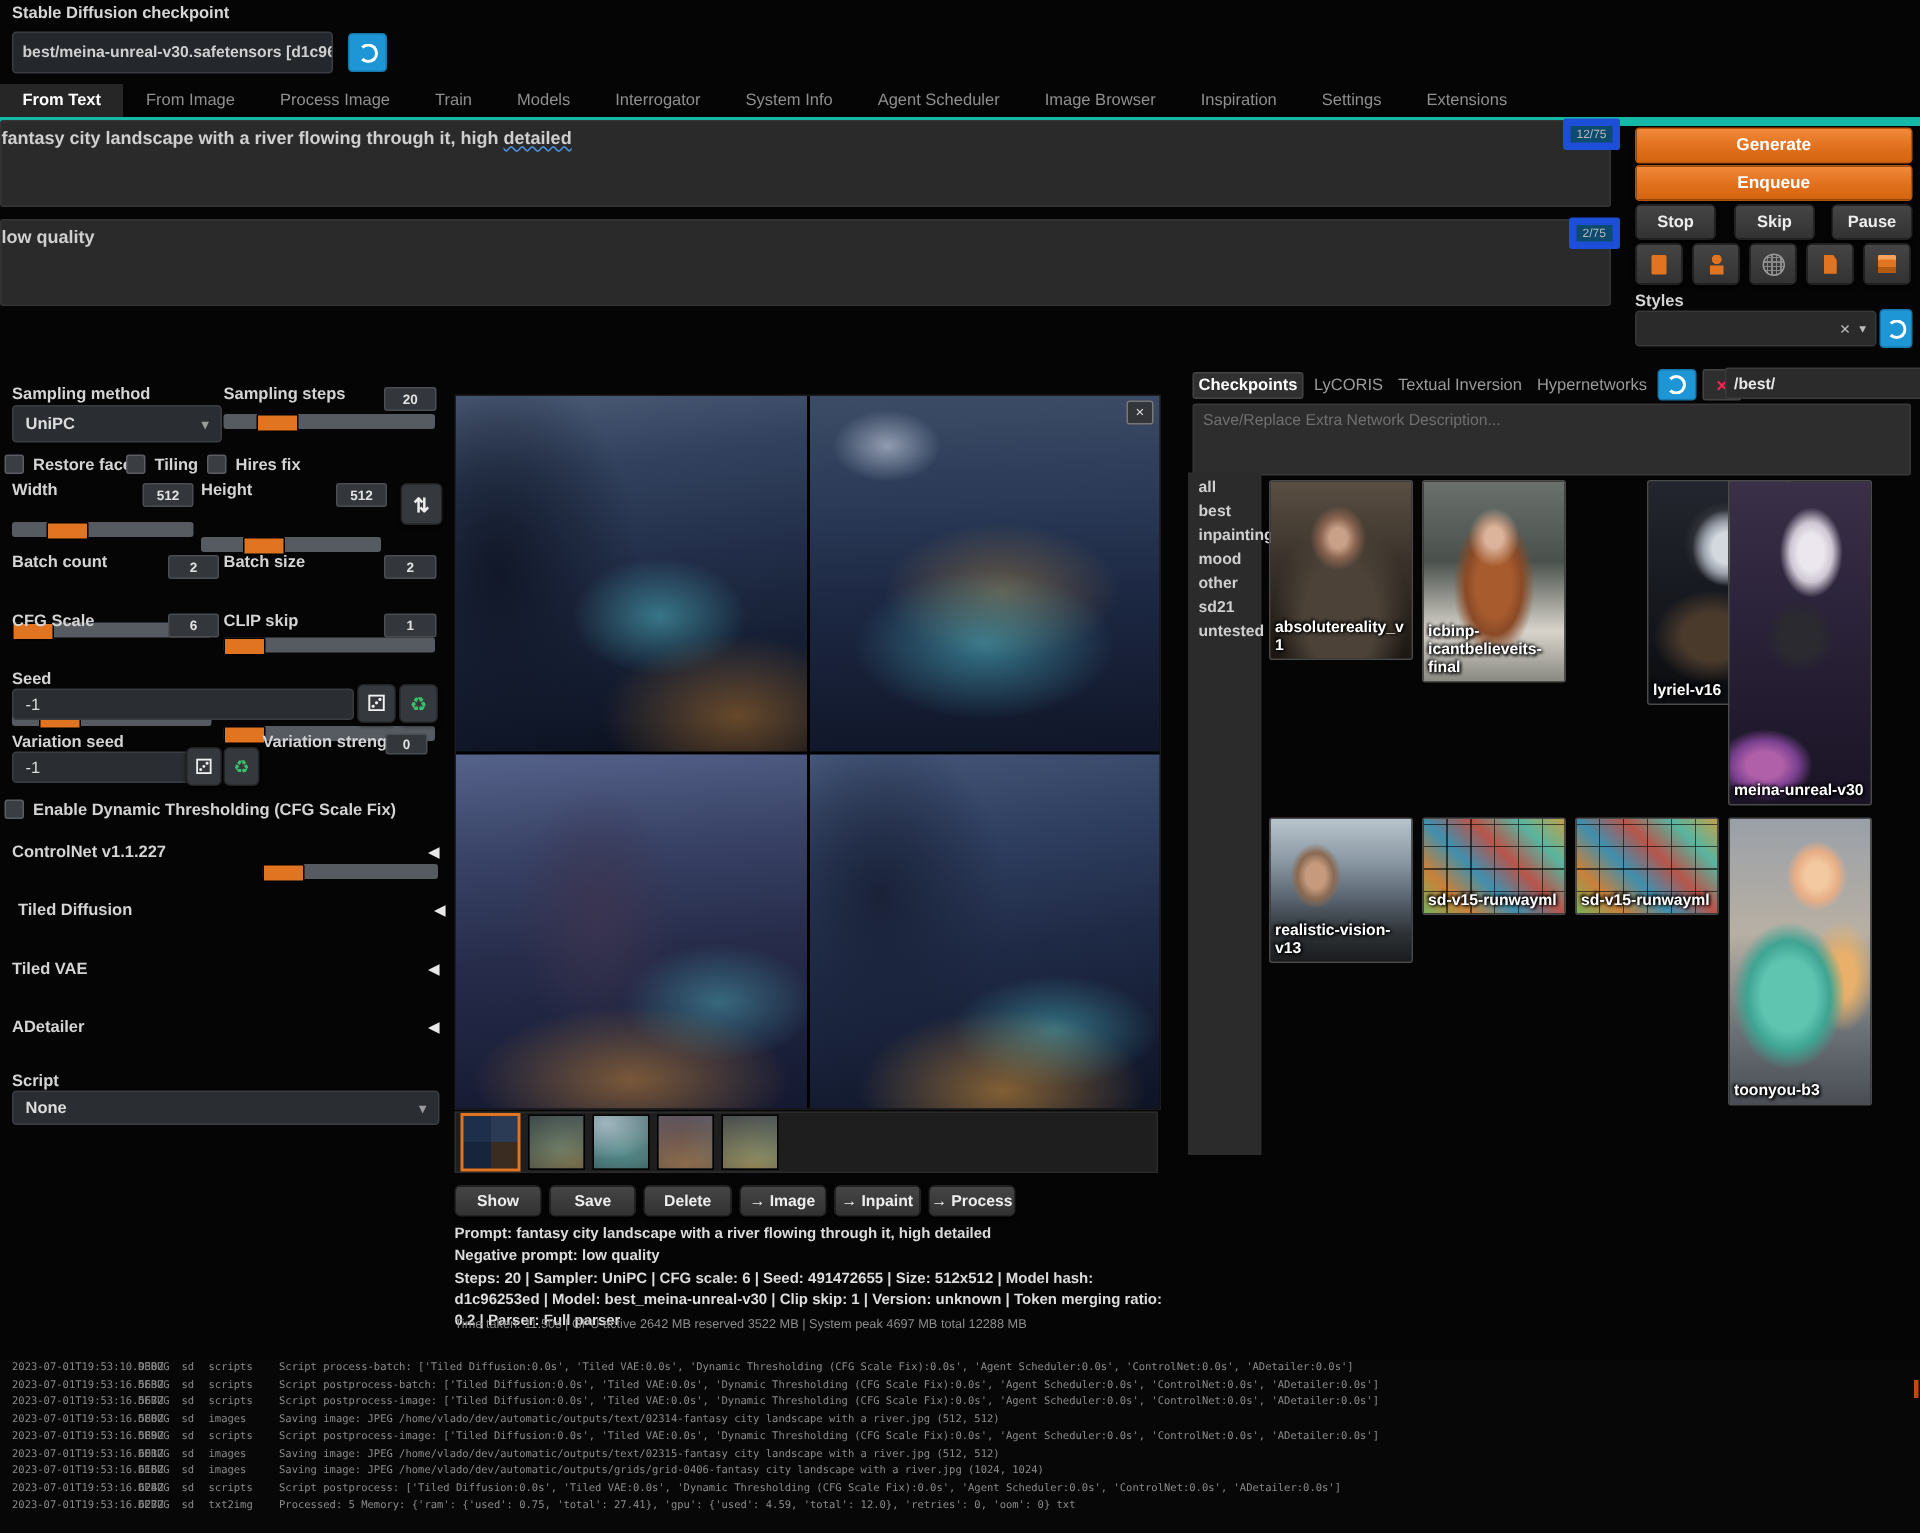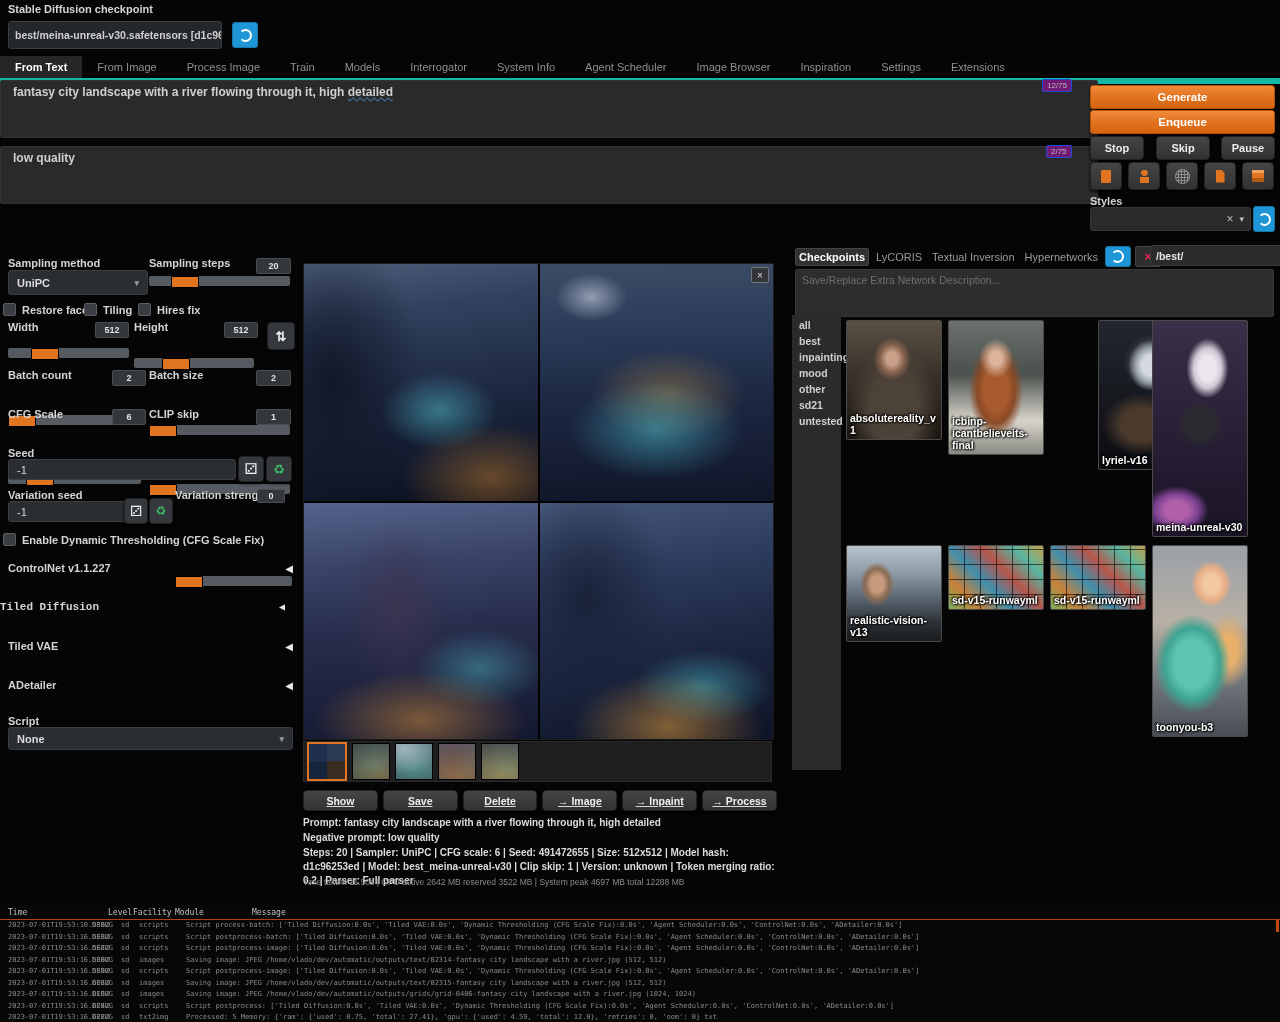--- a/index.html
+++ b/index.html
@@ -13,23 +13,23 @@
            display:flex;align-items:center;padding:0 6px;font-size:10.5px;color:#cfcfcf;font-weight:bold;white-space:nowrap;overflow:hidden;}
   .blue-btn{width:24px;height:24px;background:#1e96d6;border:1px solid #1478ad;border-radius:3px;
             display:flex;align-items:center;justify-content:center;cursor:pointer;}
   .refresh-ico{width:9px;height:9px;border:2px solid #fff;border-radius:50%;border-left-color:transparent;display:inline-block;}
   
   .tabbar{left:0;top:56px;width:1280px;height:22px;border-bottom:6px solid #14b8a6;display:flex;align-items:stretch;}
   .tab{padding:0 15px;display:flex;align-items:center;color:#8f8f8f;font-size:11px;cursor:pointer;}
   .tab.active{background:#262626;color:#fff;font-weight:bold;}
   
   .ta{background:#2a2a2a;border:1px solid #343434;border-radius:2px;color:#cfcfcf;
-      font-size:12px;font-weight:bold;padding:4px 12px;line-height:1.3;}
+      font-size:12px;font-weight:bold;padding:4px 0;line-height:1.3;}
   .squiggle{text-decoration:underline;text-decoration-style:wavy;text-decoration-color:#4a90d9;text-decoration-thickness:1px;}
-  .counter{position:absolute;background:#701a75;border:1px solid #1d4ed8;border-radius:2px;
+  .counter{position:absolute;background:#0c4a6e;border:5px solid #1d4ed8;border-radius:2px;
            font-size:8px;color:#b9b9b9;padding:1px 4px;}
   
   .btn-orange{background:linear-gradient(180deg,#f18a3a 0%,#e0701d 55%,#d5640f 100%);
       border:1px solid #b55309;border-radius:3px;color:#fff;font-weight:bold;font-size:11.5px;
       display:flex;align-items:center;justify-content:center;box-shadow:0 2px 3px rgba(0,0,0,.6);cursor:pointer;}
   .btn-dark{background:linear-gradient(180deg,#454545 0%,#323232 100%);border:1px solid #222;
       border-radius:4px;color:#ededed;font-weight:bold;font-size:11px;display:flex;align-items:center;
       justify-content:center;box-shadow:0 2px 3px rgba(0,0,0,.7);cursor:pointer;}
   .mini-btn{width:30px;height:26px;}
   .ico-sq{width:10px;height:13px;background:#e07420;border-radius:1px;display:inline-block;}
@@ -80,21 +80,21 @@
       radial-gradient(120px 160px at 20% 40%,rgba(24,32,54,.9),transparent 70%),
       linear-gradient(170deg,#46587a 0%,#2f3f60 28%,#1f2a46 55%,#0e1426 100%);}
   .close-x{position:absolute;top:3px;right:4px;width:16px;height:14px;background:rgba(50,50,50,.85);
       border:1px solid #777;border-radius:2px;color:#ddd;font-size:10px;display:flex;align-items:center;
       justify-content:center;cursor:pointer;}
   .thumbstrip{left:303px;top:741px;width:469px;height:41px;background:#1e1e1e;border:1px solid #2a2a2a;
       display:flex;align-items:center;gap:5px;padding-left:3px;box-sizing:border-box;}
   .thumb{width:36px;height:35px;border:1px solid #000;cursor:pointer;}
   .thumb.sel{border:2px solid #e07420;}
   .tgrid{background:conic-gradient(#2b3a55 0 25%,#3a2c20 0 50%,#16243c 0 75%,#1d2f4a 0);}
-  .btnrow{left:303px;top:790px;width:474px;display:flex;gap:5px;text-decoration:underline;}
+  .btnrow{left:303px;top:790px;width:374px;display:flex;gap:5px;}
   .btnrow .btn-dark{flex:1;height:19px;font-size:10.5px;}
   .infoline{left:303px;width:472px;font-size:10px;font-weight:bold;color:#dcdcdc;line-height:1.4;}
   .perfline{left:303px;width:472px;font-size:8.5px;color:#8b8b8b;}
   
   .net-tabs{left:795px;top:246px;display:flex;align-items:center;gap:4px;}
   .net-tab{padding:2px 3px;color:#9a9a9a;font-size:11px;cursor:pointer;}
   .net-tab.active{background:#303030;color:#fff;font-weight:bold;border:1px solid #444;border-radius:2px;}
   .net-x{width:24px;height:19px;background:#2e2e2e;border:1px solid #444;border-radius:2px;color:#f02558;
       font-weight:bold;font-size:13px;display:flex;align-items:center;justify-content:center;cursor:pointer;}
   .search{left:1150px;top:245px;width:120px;height:19px;background:#2b2b2b;border:1px solid #3a3a3a;
@@ -299,21 +299,21 @@
 
 <div class="abs chkrow" style="left:3px;top:533px;">
   <span class="chk"></span>
   <span class="lbl">Enable Dynamic Thresholding (CFG Scale Fix)</span>
 </div>
 
 <div class="abs accordion" style="left:8px;top:562px;">
   <span class="lbl">ControlNet v1.1.227</span>
   <span class="arr">◀</span>
 </div>
-<div class="abs accordion" style="left:0;top:601px;font-family:Liberation Mono, monospace;">
+<div class="abs accordion" style="left:12px;top:601px;">
   <span class="lbl">Tiled Diffusion</span>
   <span class="arr">◀</span>
 </div>
 <div class="abs accordion" style="left:8px;top:640px;">
   <span class="lbl">Tiled VAE</span>
   <span class="arr">◀</span>
 </div>
 <div class="abs accordion" style="left:8px;top:679px;">
   <span class="lbl">ADetailer</span>
   <span class="arr">◀</span>
@@ -398,27 +398,20 @@
   </div>
   <div class="card c-sdgrid" style="left:205px;top:230px;height:63px;">
     <span class="nm">sd-v15-runwayml</span>
   </div>
   <div class="card c-toonyou" style="left:307px;top:230px;height:190px;">
     <span class="nm">toonyou-b3</span>
   </div>
 </div>
 
 <div class="abs logwrap">
-  <div class="loghead">
-    <span>Time</span>
-    <span>Level</span>
-    <span>Facility</span>
-    <span>Module</span>
-    <span>Message</span>
-  </div>
   <div class="logrow">
     <span>2023-07-01T19:53:10.930Z</span>
       <span>DEBUG</span>
       <span>sd</span>
       <span>scripts</span>
       <span>Script process-batch: ['Tiled Diffusion:0.0s', 'Tiled VAE:0.0s', 'Dynamic Thresholding (CFG Scale Fix):0.0s', 'Agent Scheduler:0.0s', 'ControlNet:0.0s', 'ADetailer:0.0s']</span>
   </div>
   <div class="logrow">
     <span>2023-07-01T19:53:16.563Z</span>
       <span>DEBUG</span>

